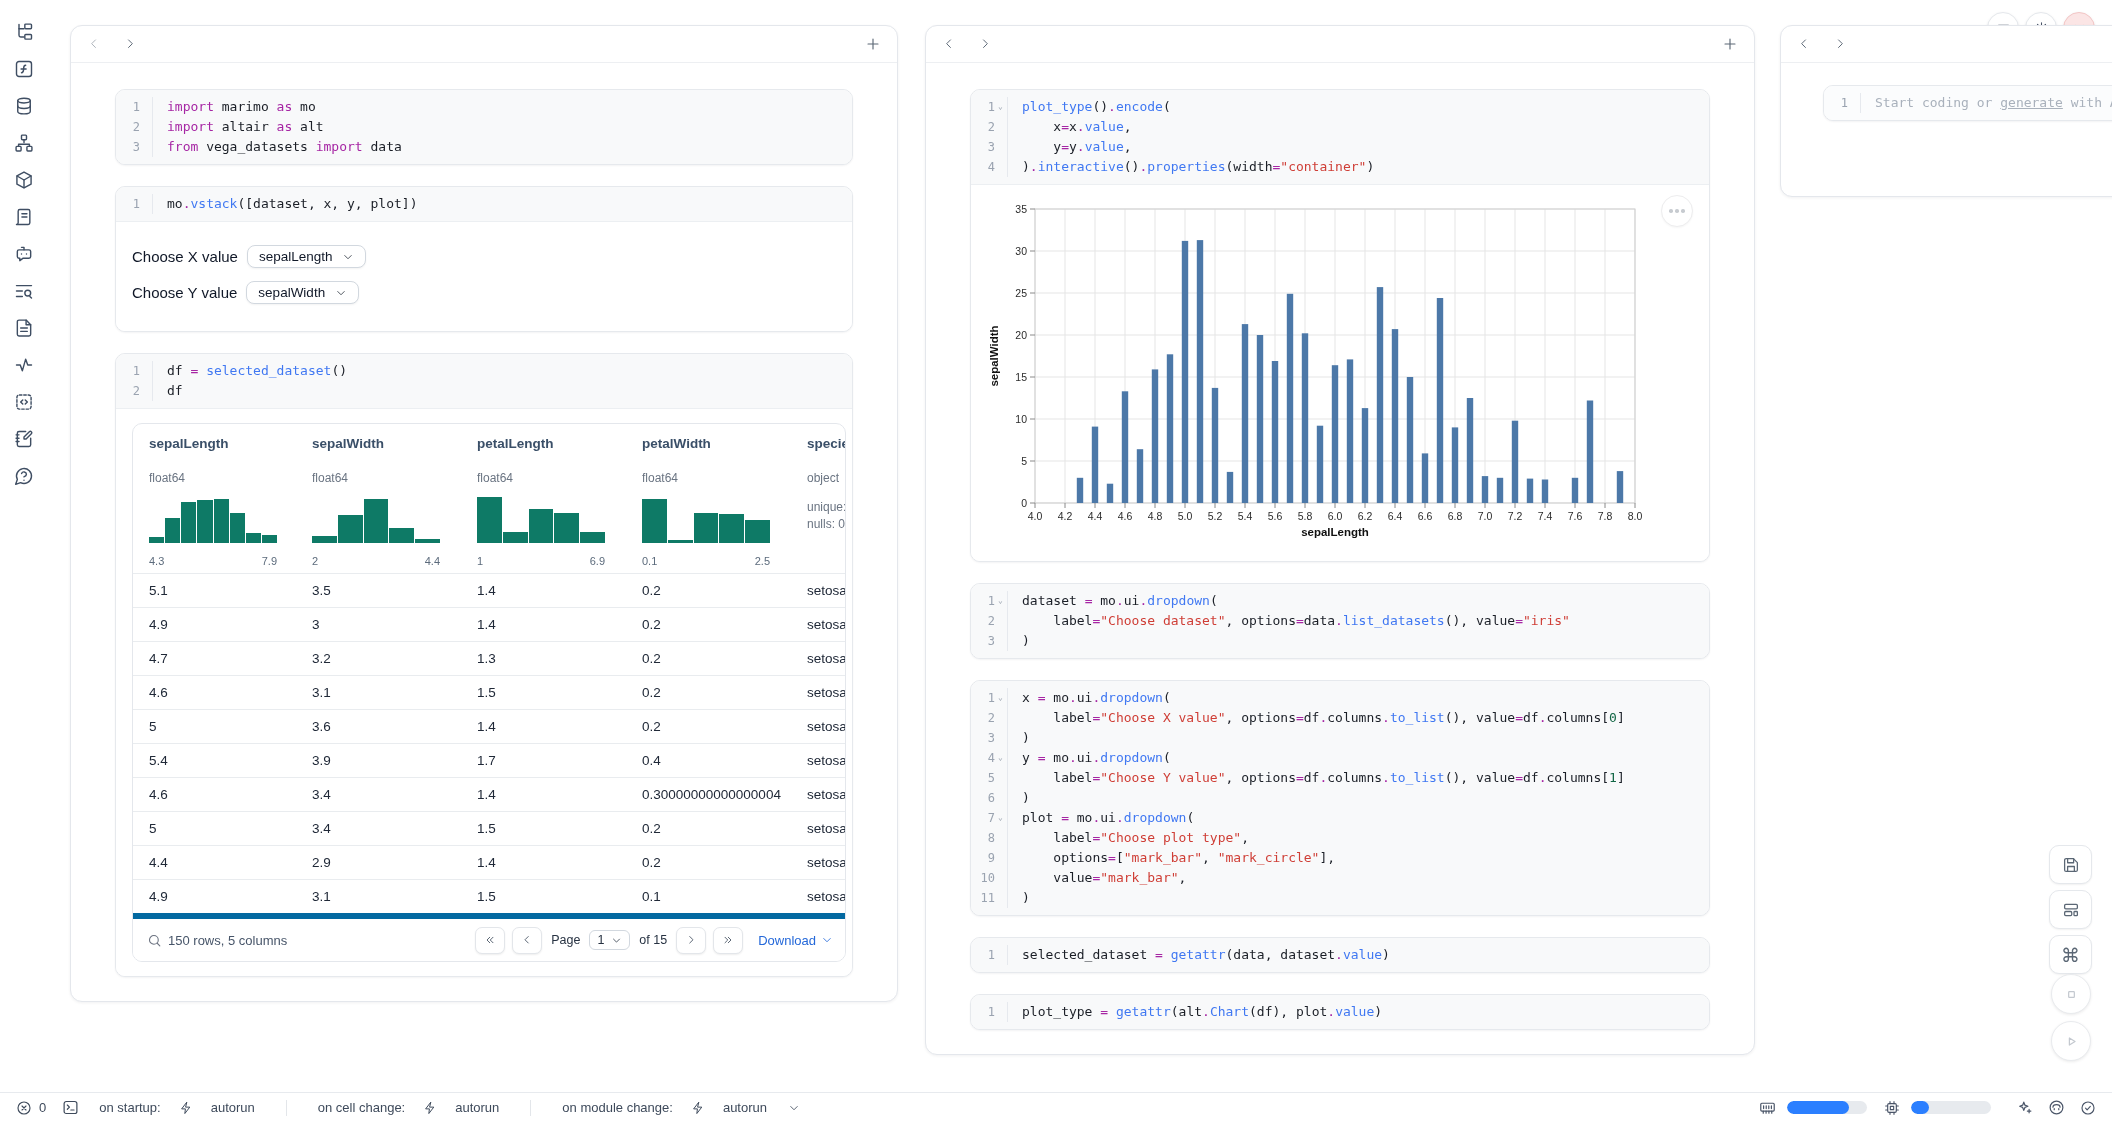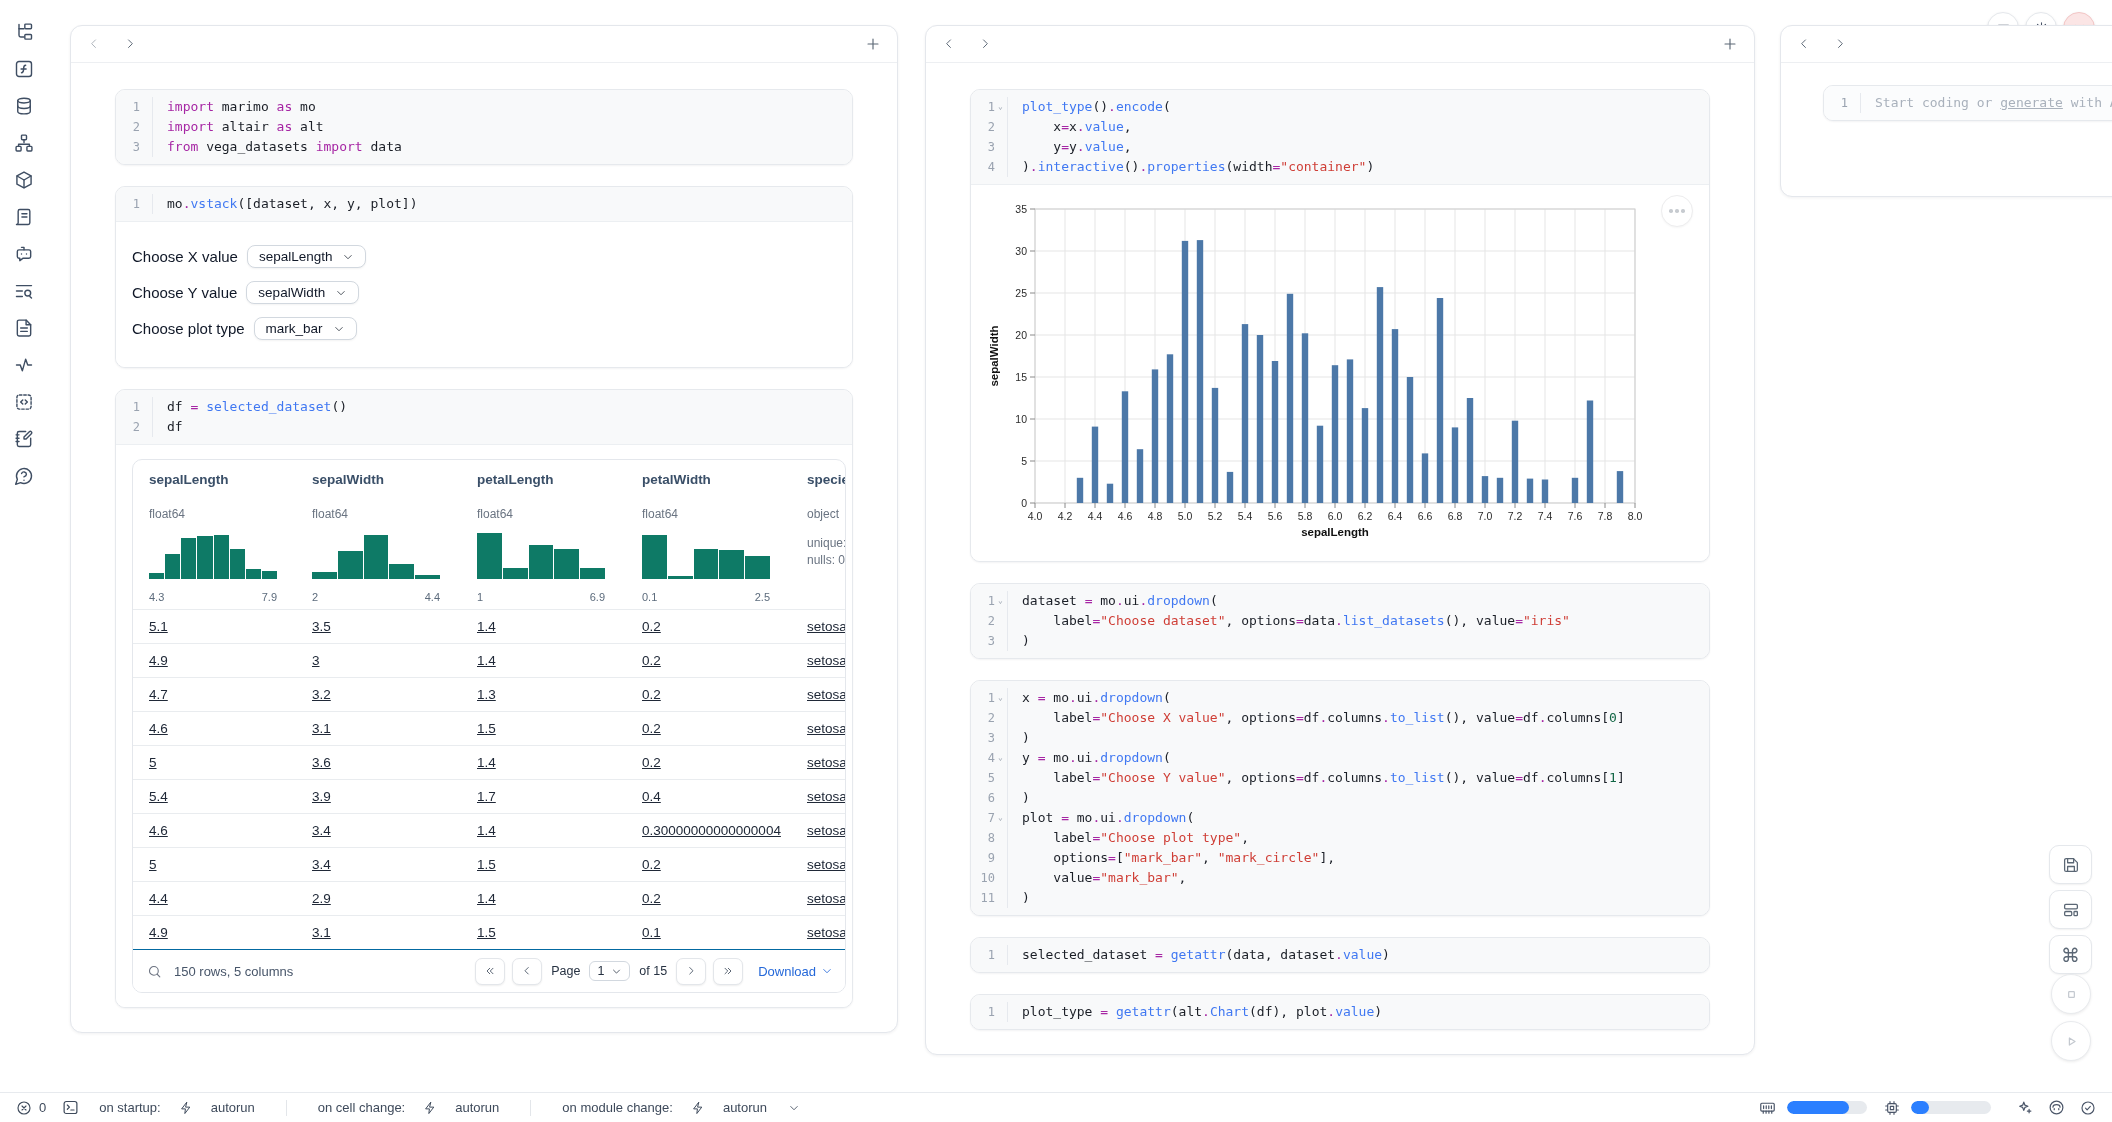--- a/index.html
+++ b/index.html
@@ -56,24 +56,24 @@
   .df-inner{width:860px;}
   .df-hrow{display:flex;padding-top:8px;}
   .df-hcell{flex:0 0 165px;width:165px;box-sizing:border-box;padding:4px 0 6px 14px;}
   .df-hcell:first-child{padding-left:16px;}
   .col-name{font-weight:bold;color:#3a4f68;font-size:13.5px;}
   .col-type{color:#6a7482;font-size:12px;margin-top:20px;}
   .col-stats{color:#6a7482;font-size:12px;margin-top:14px;line-height:17px;}
   .hist{display:flex;align-items:flex-end;gap:1px;width:128px;height:46px;margin-top:12px;}
   .hist .b{flex:1;background:#0e7a66;}
   .hist-axis{display:flex;justify-content:space-between;width:128px;font-size:11px;color:#5c6b7c;margin-top:12px;}
-  .df-row{display:flex;border-top:1px solid #e9ecef;height:33px;align-items:center;font-size:13.5px;color:#202938;text-decoration:underline;}
+  .df-row{display:flex;border-top:1px solid #e9ecef;height:33px;align-items:center;font-size:13.5px;color:#202938;}
   .df-cell{flex:0 0 165px;width:165px;box-sizing:border-box;padding-left:14px;white-space:nowrap;}
   .df-cell:first-child{padding-left:16px;}
-  .df-foot{border-top:1px solid #0369a1;height:42px;display:flex;align-items:center;padding:0 12px 0 14px;gap:10px;
+  .df-foot{border-top:6px solid #0369a1;height:42px;display:flex;align-items:center;padding:0 12px 0 14px;gap:4px;
            font-size:13px;color:#475569;background:#fff;}
   .df-foot .summary{margin-left:2px;}
   .foot-right{margin-left:auto;display:flex;align-items:center;gap:7px;}
   .pg-btn{width:28px;height:25px;border:1px solid #e3e6ea;border-radius:7px;background:#fff;
           box-shadow:0 1px 2px rgba(0,0,0,.07);display:flex;align-items:center;justify-content:center;color:#3f4b5c;cursor:pointer;}
   .pg-txt{font-size:12.5px;color:#273242;margin:0 2px;}
   .page-select{border:1px solid #d2d8df;border-radius:6px;background:#fff;display:flex;align-items:center;
                gap:7px;padding:2px 7px;font-size:12.5px;color:#273242;cursor:pointer;}
   .dl-link{color:#2468d9;display:flex;align-items:center;gap:5px;margin-left:8px;cursor:pointer;}
 
@@ -284,31 +284,20 @@
                 <svg viewBox="0 0 24 24" width="12" height="12" fill="none" stroke="currentColor" stroke-width="1.7" stroke-linecap="round" stroke-linejoin="round">
                   <path d="M5.5 9 12 15.5 18.5 9"></path>
                 </svg>
               </span>
             </div>
           </div>
           <div class="dd-row">
             <span>Choose Y value</span>
             <div class="dd-select">
               <span class="val">sepalWidth</span>
-              <span class="caret">
-                <svg viewBox="0 0 24 24" width="12" height="12" fill="none" stroke="currentColor" stroke-width="1.7" stroke-linecap="round" stroke-linejoin="round">
-                  <path d="M5.5 9 12 15.5 18.5 9"></path>
-                </svg>
-              </span>
-            </div>
-          </div>
-          <div class="dd-row">
-            <span>Choose plot type</span>
-            <div class="dd-select">
-              <span class="val">mark_bar</span>
               <span class="caret">
                 <svg viewBox="0 0 24 24" width="12" height="12" fill="none" stroke="currentColor" stroke-width="1.7" stroke-linecap="round" stroke-linejoin="round">
                   <path d="M5.5 9 12 15.5 18.5 9"></path>
                 </svg>
               </span>
             </div>
           </div>
         </div>
       </div>
       <div class="cell">

